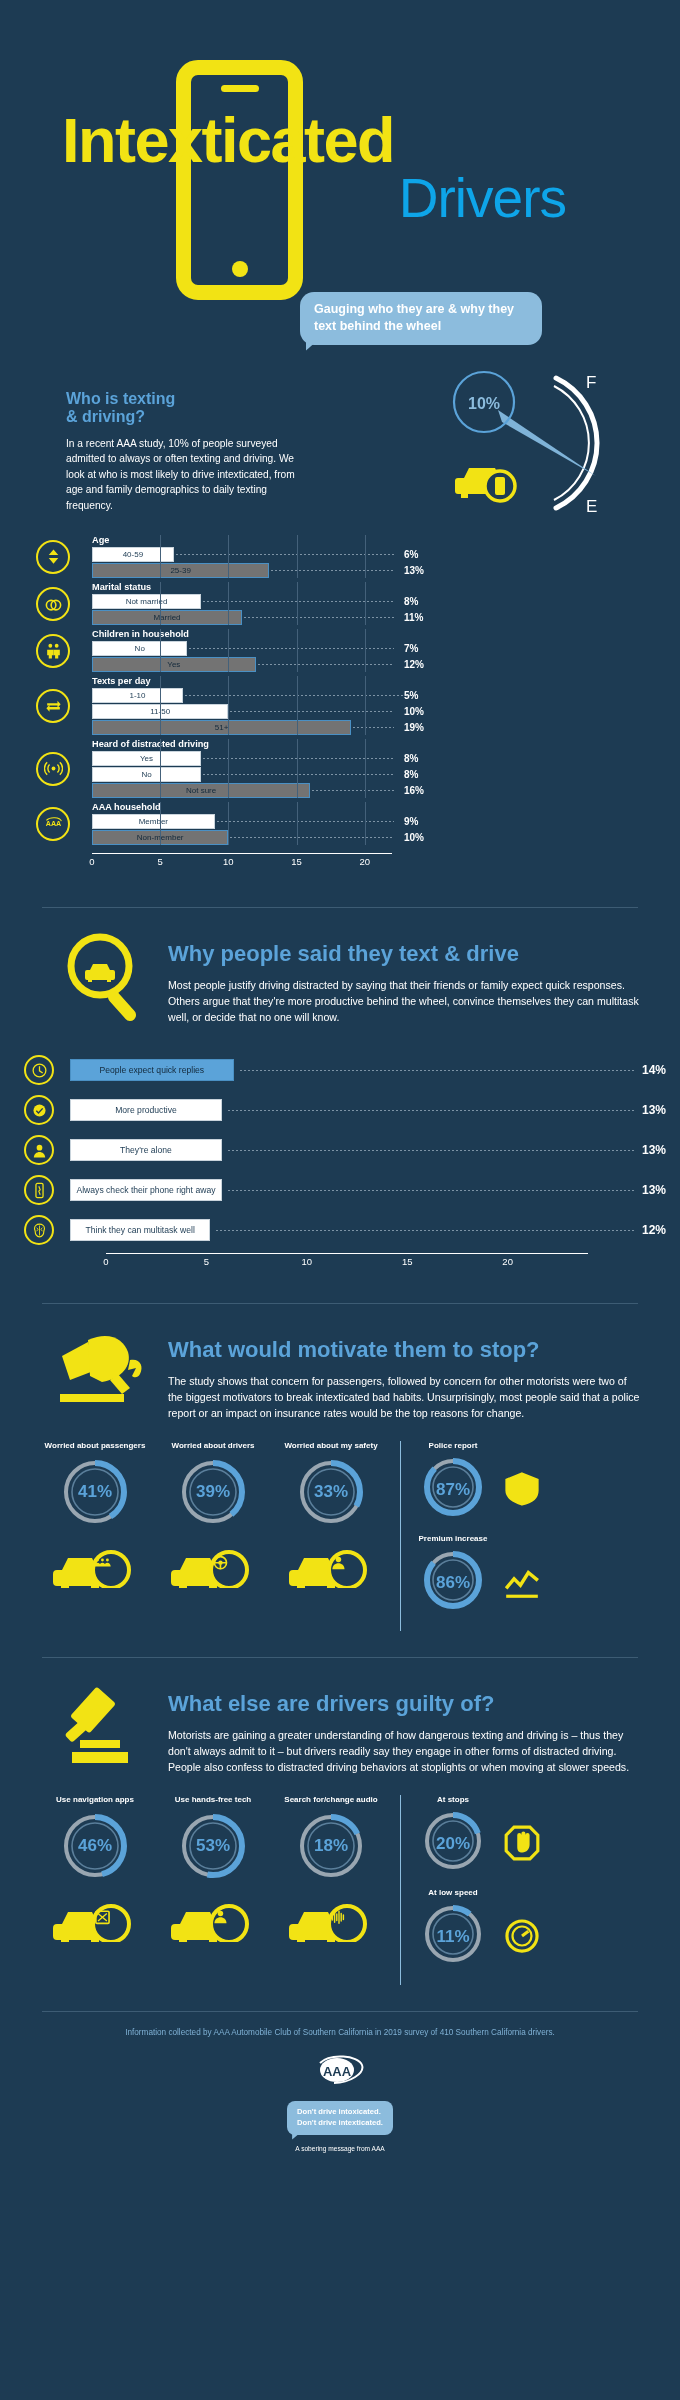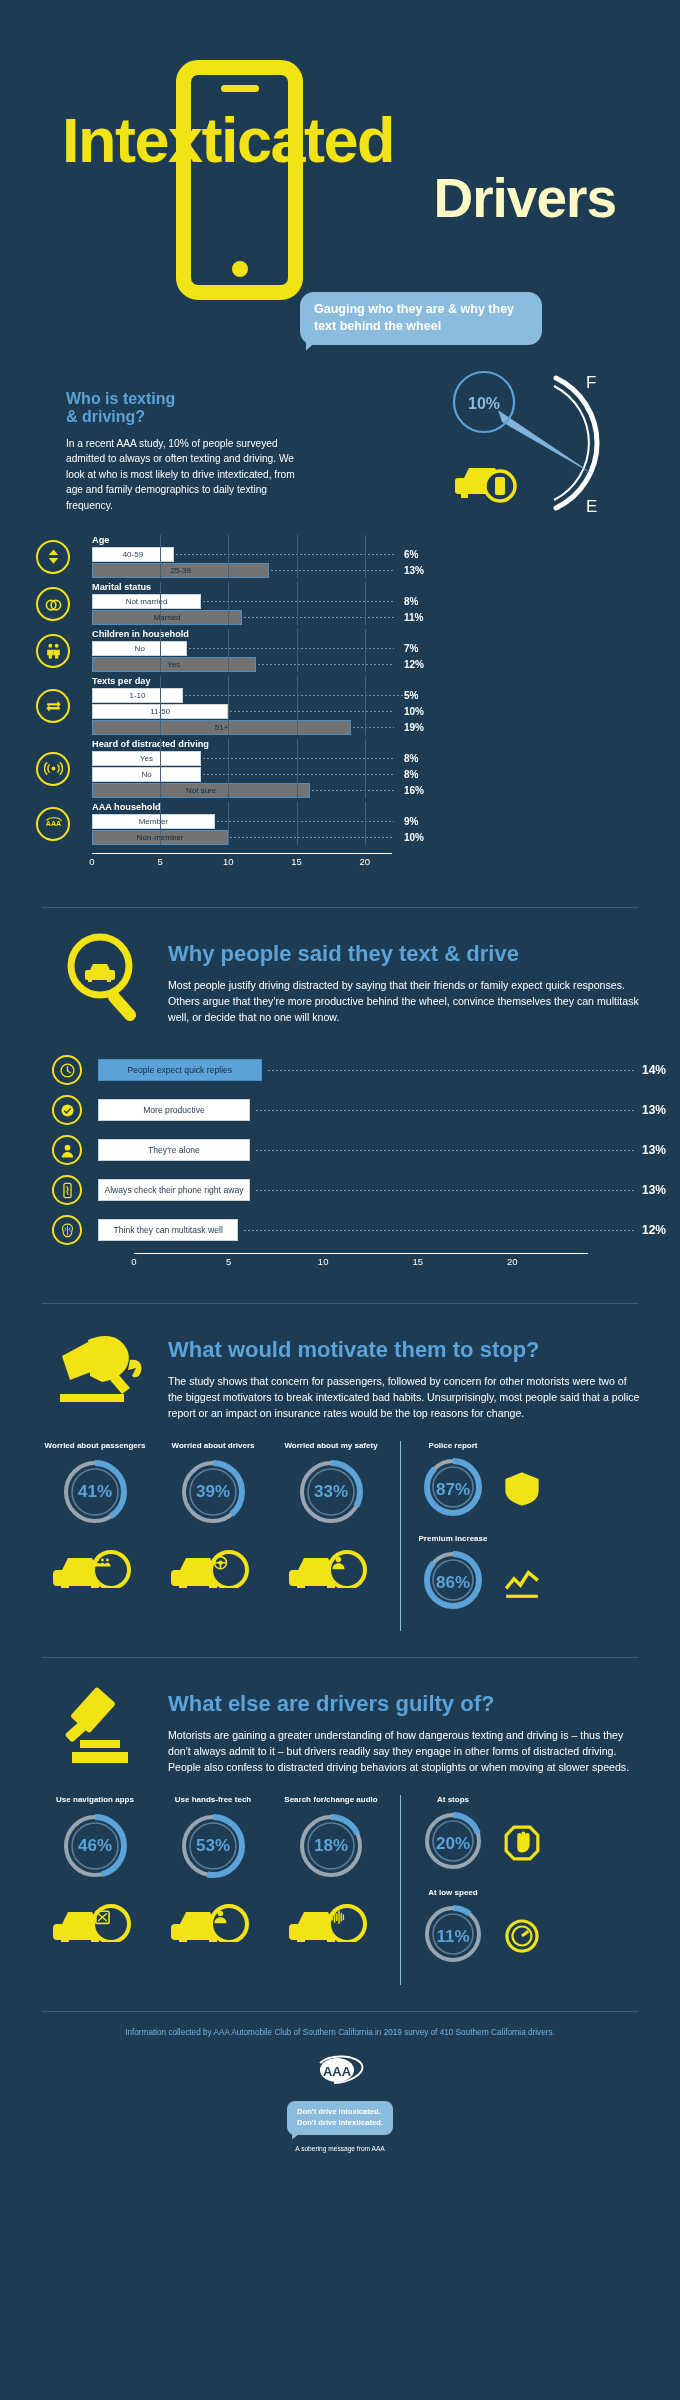--- a/index.html
+++ b/index.html
@@ -44,25 +44,25 @@
     font-size: 63px;
     line-height: 0.92;
     font-weight: bold;
     color: #f2e314;
     letter-spacing: -1.5px;
     padding-left: 62px;
   }
   .title-sub {
     font-size: 55px;
     line-height: 0.95;
-    font-weight: bold;
-    color: #fef9c3;
+    font-weight: normal;
+    color: #0ea5e9;
     letter-spacing: -1px;
     text-align: right;
-    padding-right: 64px;
+    padding-right: 114px;
     margin-top: 2px;
   }
   .bubble-hero {
     position: absolute;
     left: 300px; top: 292px;
     width: 242px;
     background: #8cbcdd;
     color: #ffffff;
     border-radius: 14px;
     padding: 9px 14px;
@@ -157,21 +157,21 @@
   .ygrid {
     position: absolute; top: 0; bottom: 0; width: 1px;
     background: #44617a;
   }
 
   
   .s2 { padding: 34px 0 0 0; position: relative; }
   .s2-head { padding-left: 168px; padding-right: 40px; }
   .magnifier { position: absolute; left: 62px; top: 22px; }
 
-  .chart2 { margin: 28px 0 0 0; padding-left: 52px; position: relative; }
+  .chart2 { margin: 28px 0 0 0; padding-left: 24px; position: relative; }
   .r2 { position: relative; height: 34px; margin-bottom: 6px; display: flex; align-items: center; }
   .r2-icon {
     width: 30px; height: 30px; border-radius: 50%;
     border: 2.5px solid #f2e314;
     display: flex; align-items: center; justify-content: center;
     flex: 0 0 auto;
   }
   .r2-bar {
     margin-left: 16px;
     height: 22px;

